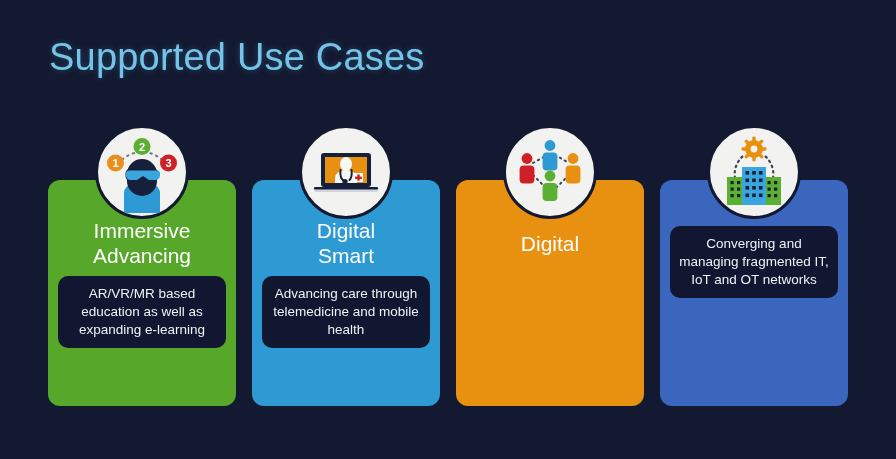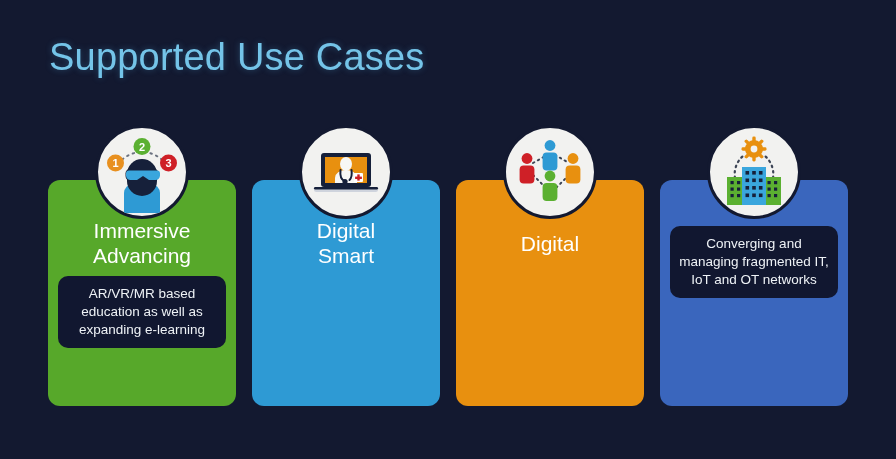--- a/index.html
+++ b/index.html
@@ -131,20 +131,21 @@
           <rect x="9" y="56" width="64" height="5" rx="2.5" fill="#cfd4dd"></rect>
           <rect x="9" y="56" width="64" height="2.4" rx="1.2" fill="#16203a"></rect>
         </svg>
       </div>
       <div class="card-title">
         <span>
           <span>Digital</span><br>
           <span>Smart</span>
         </span>
       </div>
+      <div class="card-desc">Advancing care through telemedicine and mobile health</div>
     </div>
 
     <div class="card" id="card-2" style="background: rgb(232, 144, 15);">
       <div class="icon-badge">
         <svg width="82" height="82" viewBox="0 0 82 82" aria-hidden="true">
           <circle cx="41" cy="41" r="41" fill="#f2f2f0"></circle>
 
           <path d="M24,32 L38,24" fill="none" stroke="#3c4455" stroke-width="2" stroke-linecap="round" stroke-dasharray="1.5 4"></path>
           <path d="M46,24 L60,32" fill="none" stroke="#3c4455" stroke-width="2" stroke-linecap="round" stroke-dasharray="1.5 4"></path>
           <path d="M24,44 L36,56" fill="none" stroke="#3c4455" stroke-width="2" stroke-linecap="round" stroke-dasharray="1.5 4"></path>

